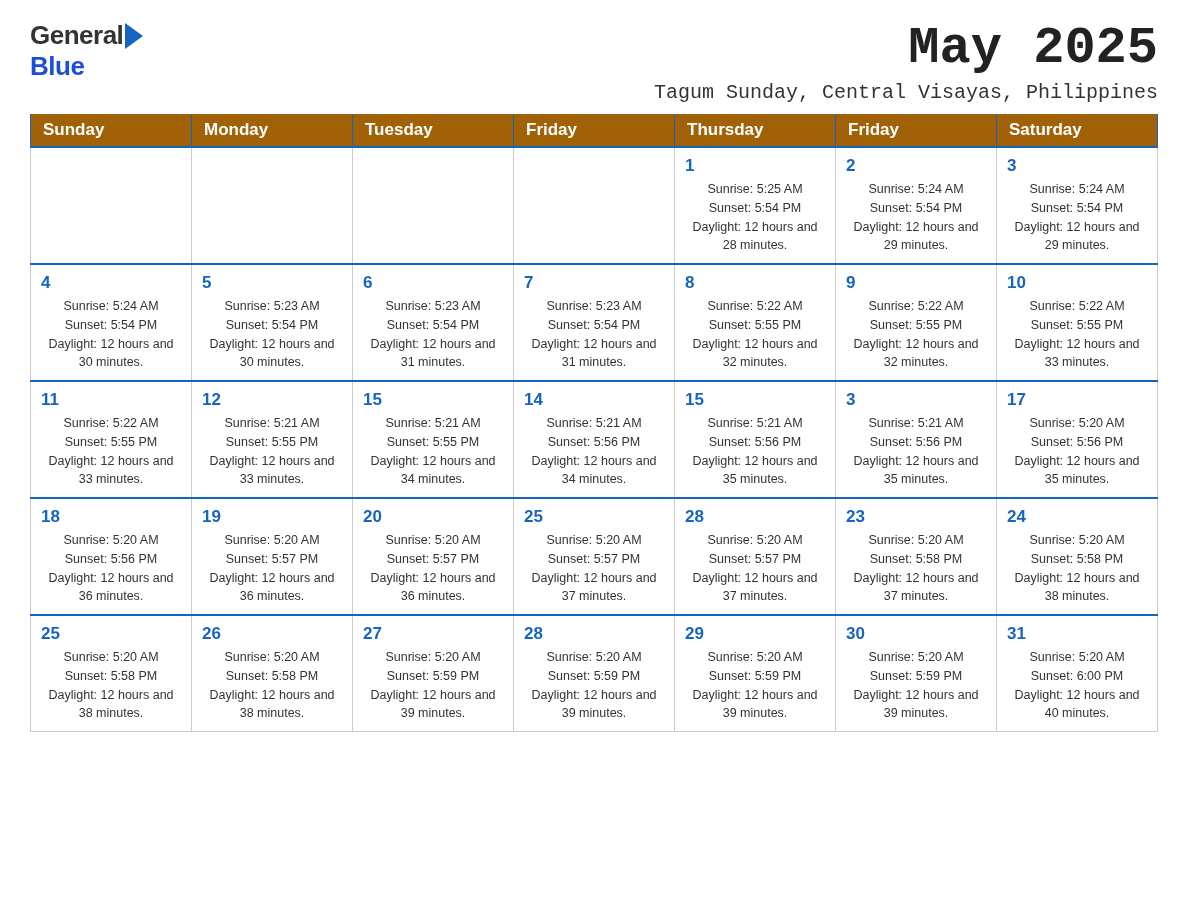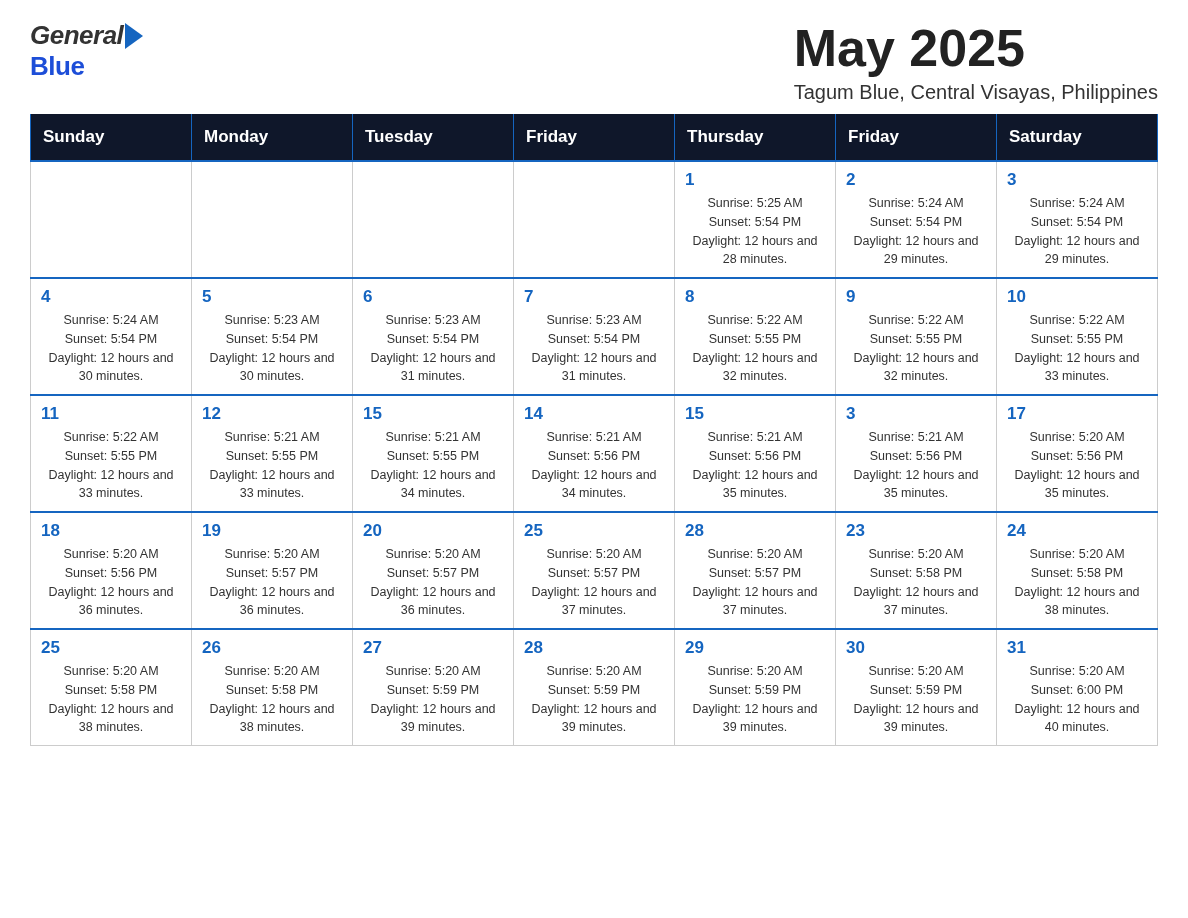--- a/index.html
+++ b/index.html
@@ -11,41 +11,43 @@
       min-height: 918px;
       padding: 20px 30px;
     }
     .header {
       display: flex;
       justify-content: space-between;
       align-items: flex-start;
       margin-bottom: 10px;
     }
     .title-section {
+      text-align: right;
+      font-family: Liberation Mono, monospace;
     }
     .month-year {
       font-size: 52px;
       font-weight: bold;
       color: #222;
       line-height: 1.1;
     }
     .location {
       font-size: 20px;
       color: #333;
       margin-top: 4px;
     }
     .calendar {
       width: 100%;
       border-collapse: collapse;
       margin-top: 10px;
     }
     .calendar th {
-      background-color: #0f172a;
+      background-color: #a16207;
       color: #fff;
-      padding: 13px 12px;
+      padding: 6px 12px;
       text-align: left;
       font-size: 17px;
       font-weight: bold;
       border: 1px solid #1565c0;
     }
     .calendar td {
       vertical-align: top;
       padding: 8px 10px;
       border: 1px solid #ccc;
       width: calc(100% / 7);
@@ -82,21 +84,20 @@
     }
     .logo-line1 {
       display: flex;
       align-items: center;
     }
     .general-text {
       font-size: 26px;
       font-weight: bold;
       color: #333;
       letter-spacing: -0.5px;
-      font-style: italic;
     }
     .blue-triangle {
       display: inline-block;
       width: 0;
       height: 0;
       border-top: 13px solid transparent;
       border-bottom: 13px solid transparent;
       border-left: 18px solid #1565c0;
       margin-left: 2px;
       vertical-align: middle;
@@ -114,21 +115,21 @@
 <div class="header">
   <div class="logo-wrapper">
     <div class="logo-line1">
       <span class="general-text">General</span>
       <span class="blue-triangle"></span>
     </div>
     <span class="blue-text">Blue</span>
   </div>
   <div class="title-section">
     <div class="month-year">May 2025</div>
-    <div class="location">Tagum Blue, Central Visayas, Philippines</div>
+    <div class="location">Tagum Sunday, Central Visayas, Philippines</div>
   </div>
 </div>
 
 <table class="calendar">
   <thead>
     <tr>
     <th>Sunday</th>
         <th>Monday</th>
         <th>Tuesday</th>
         <th>Friday</th>

